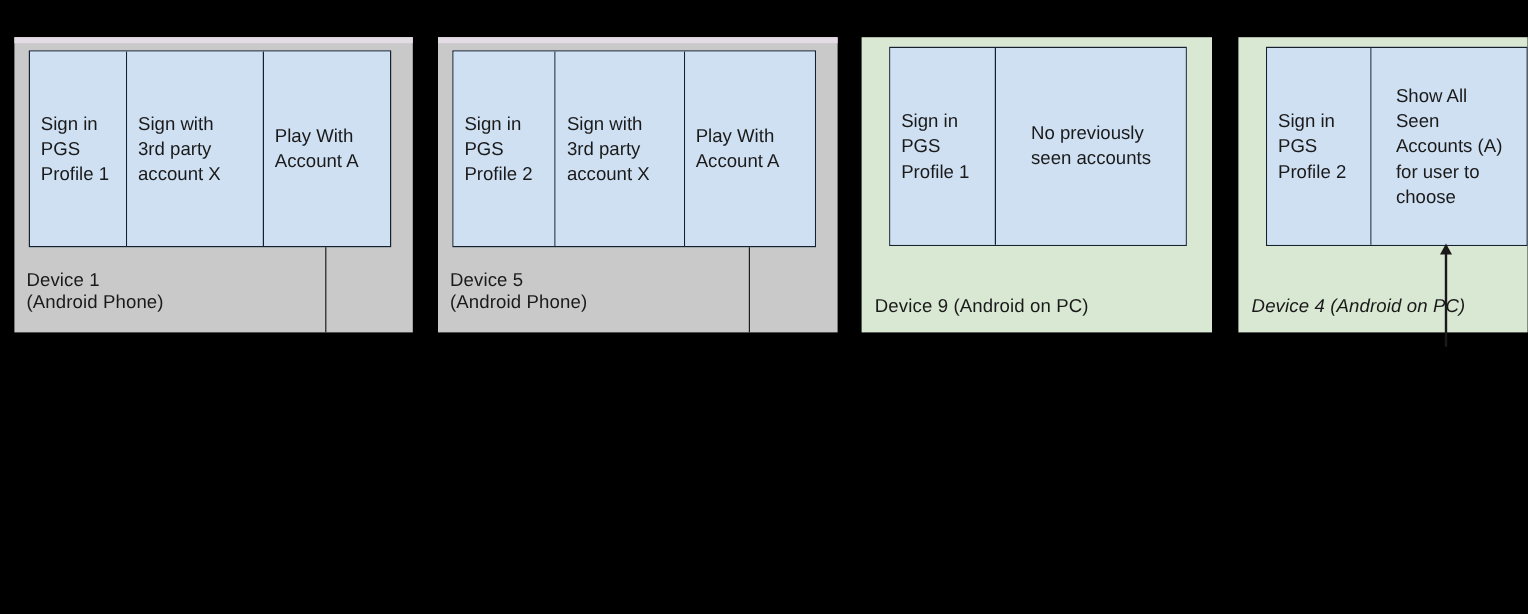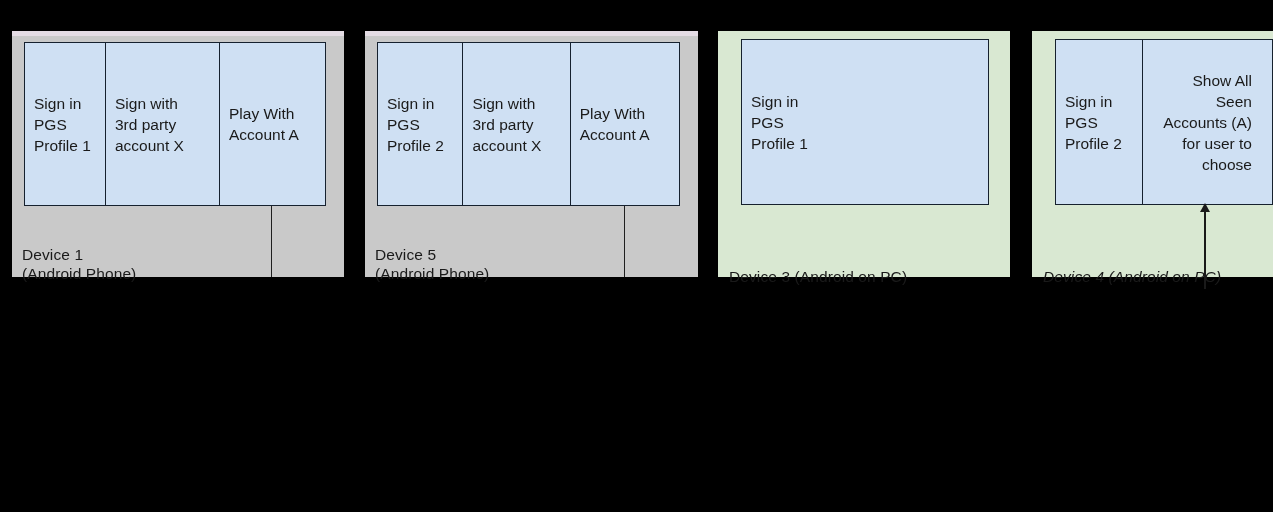--- a/index.html
+++ b/index.html
@@ -37,21 +37,20 @@
   }
 
   
   .device-label {
     position: absolute;
     font-size: 15.5px;
     line-height: 19px;
     color: #1a1a1a;
     white-space: pre;
     letter-spacing: 0.1px;
-    margin-top: 21px;
   }
 
   
   .chassis-rule {
     position: absolute;
     width: 1px;
     background: #1f1f1f;
   }
 
   
@@ -70,21 +69,21 @@
     border-right: 1.3px solid #16212e;
     padding: 0 9px;
   }
   .boxrow .cell:last-child { border-right: none; }
   .cell .celltext {
     font-size: 15.5px;
     line-height: 21px;
     color: #1a1a1a;
     white-space: pre-line;
   }
-  .cell.center { justify-content: center; text-align: right; }
+  .cell.center { justify-content: center; text-align: left; }
 
   
   .arrow-line {
     position: absolute;
     width: 1.6px;
     background: #1a1a1a;
   }
   .arrow-head {
     position: absolute;
     width: 0; height: 0;
@@ -138,27 +137,31 @@
 3rd party
 account X</span>
     </div>
     <div class="cell" style="width:109px;">
       <span class="celltext">Play With
 Account A</span>
     </div>
   </div>
 
   <div class="device green" style="left:718px; top:31px; width:292px; height:246px;">
-    <div class="device-label" style="left:11px; top:215px;">Device 3 (Android on PC)</div>
+    <div class="device-label" style="left:11px; top:215px;">Device 9 (Android on PC)</div>
   </div>
   <div class="boxrow" style="left:741px; top:39px; width:248px; height:166px;">
     <div class="cell" style="width:89px;">
       <span class="celltext">Sign in
 PGS
 Profile 1</span>
+    </div>
+    <div class="cell center" style="width:159px;">
+      <span class="celltext">No previously
+seen accounts</span>
     </div>
   </div>
 
   <div class="device green" style="left:1032px; top:31px; width:241px; height:246px;">
     <div class="device-label" style="left:11px; top:215px;font-style:italic;">Device 4 (Android on PC)</div>
   </div>
   <div class="boxrow" style="left:1055px; top:39px; width:218px; height:166px;">
     <div class="cell" style="width:88px;">
       <span class="celltext">Sign in
 PGS

